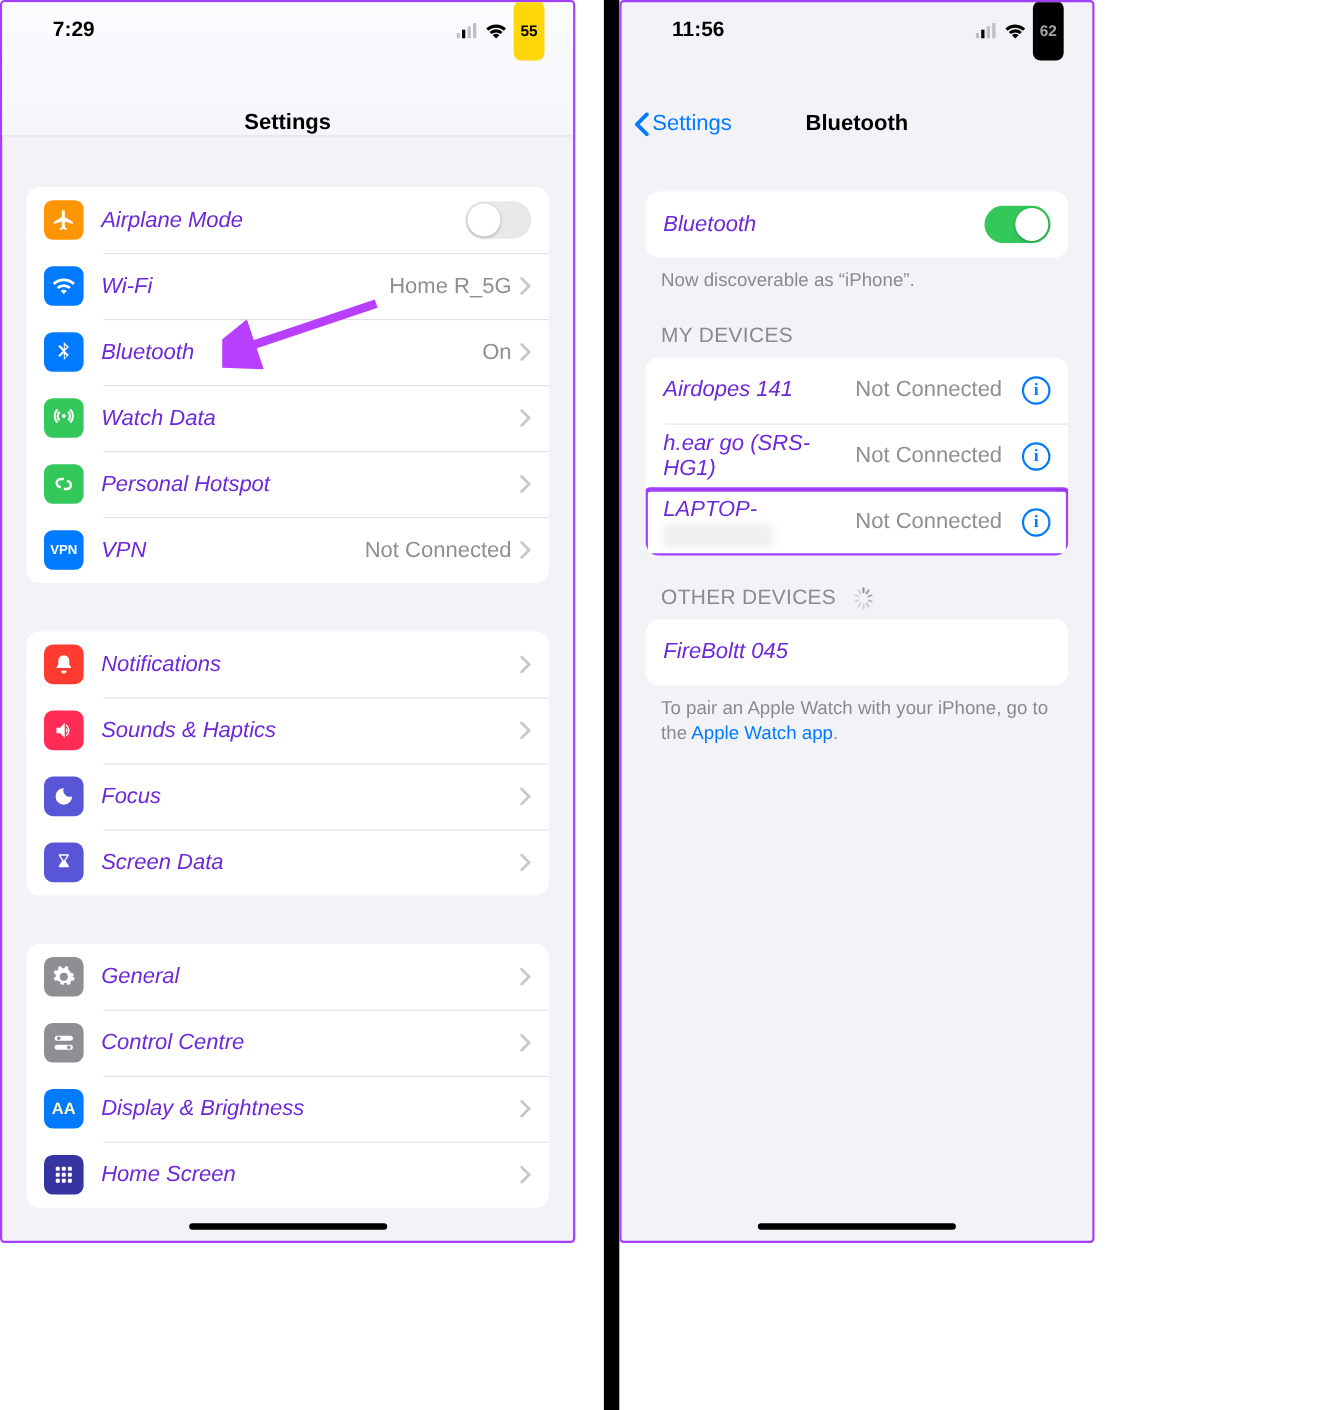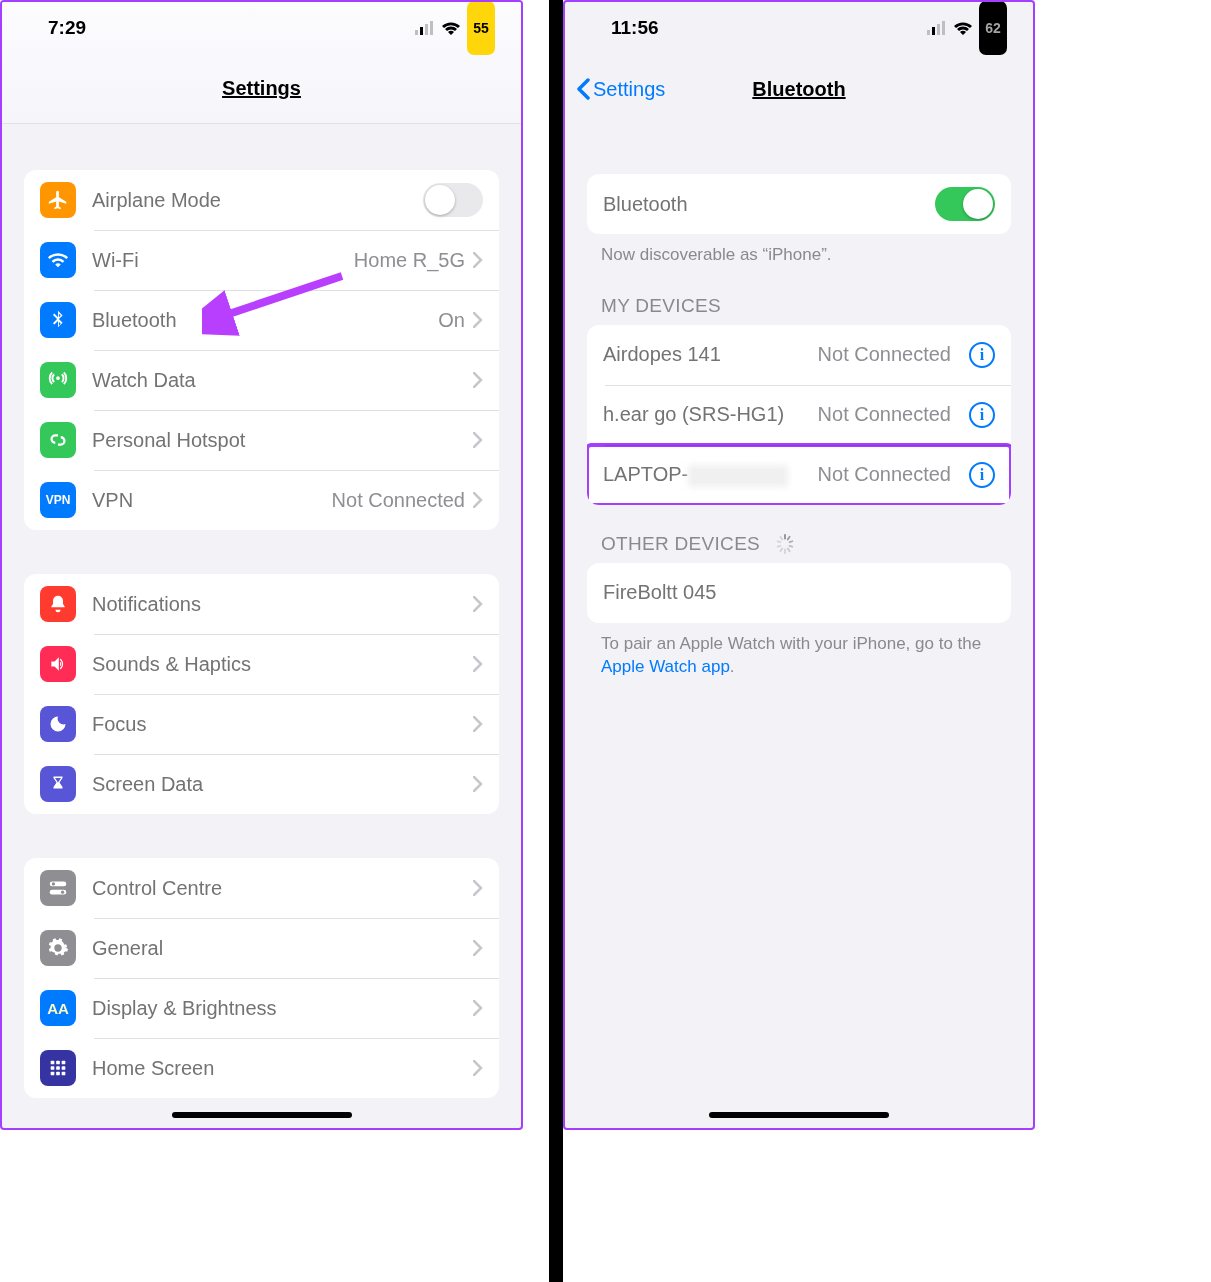--- a/index.html
+++ b/index.html
@@ -18,21 +18,21 @@
   .phone {
     position: relative;
     height: 1130px;
     background: #f3f2f7;
     border: 2px solid #a33fff;
     border-radius: 4px;
     overflow: hidden;
     flex-shrink: 0;
   }
   .phone-left { width: 523px; margin-right: 26px; }
-  .phone-right { width: 472px; }
+  .phone-right { width: 432px; }
   .divider {
     width: 14px;
     background: #000;
   }
   .status-bar {
     display: flex;
     justify-content: space-between;
     align-items: center;
     height: 52px;
     padding: 0 26px 0 46px;
@@ -55,25 +55,24 @@
     font-weight: 700;
     color: #000;
     min-width: 28px;
     text-align: center;
   }
   .batt-yellow { background: #ffd60a; }
   .batt-black { background: #000; color:#a3a3a3; }
   .nav-bar {
     height: 70px;
     display: flex;
-    align-items: center;
+    align-items: flex-end;
     justify-content: center;
     position: relative;
     border-bottom: 1px solid rgba(0,0,0,0.08);
-    text-decoration: underline;
   }
   .phone-right .nav-bar { border-bottom: none; }
   .nav-title {
     font-size: 20px;
     font-weight: 700;
     color: #000;
   }
   .nav-back {
     position: absolute;
     left: 10px;
@@ -118,22 +117,23 @@
     border-radius: 8px;
     display: flex;
     align-items: center;
     justify-content: center;
     margin-right: 16px;
     color: #fff;
     flex-shrink: 0;
   }
   .row-label {
     font-size: 20px;
-    color: #737373;
+    color: #6d28d9;
     flex: 1;
+    font-style: italic;
   }
   .row-value {
     font-size: 20px;
     color: #8e8e93;
     margin-right: 8px;
   }
   .chevron {
     color: #c7c7cc;
     flex-shrink:0;
   }
@@ -382,40 +382,40 @@
                 <path d="M1 1l7 7-7 7" stroke="#c7c7cc" stroke-width="2.5" fill="none" stroke-linecap="round"></path>
               </svg>
             </span>
         </div>
       </div>
 
       <div class="group">
         <div class="row">
           <div class="icon-box" style="background:#8e8e93">
             <svg width="22" height="22" viewBox="0 0 24 24" fill="#fff">
+                <path d="M12 8a4 4 0 1 0 0 8 4 4 0 0 0 0-8zm9 4l2 1-1 3-2-.5a9 9 0 0 1-1.7 1.7l.5 2-3 1-1-2h-2.4l-1 2-3-1 .5-2A9 9 0 0 1 5 15.5L3 16l-1-3 2-1v-2.4l-2-1 1-3 2 .5A9 9 0 0 1 6.7 4.4L6.2 2.4l3-1 1 2h2.4l1-2 3 1-.5 2A9 9 0 0 1 19 8.5l2-.5 1 3-2 1V12z"></path>
+              </svg>
+          </div>
+          <span class="row-label">General</span>
+          <span class="chevron">
+              <svg width="10" height="16" viewBox="0 0 10 16">
+                <path d="M1 1l7 7-7 7" stroke="#c7c7cc" stroke-width="2.5" fill="none" stroke-linecap="round"></path>
+              </svg>
+            </span>
+        </div>
+        <div class="row">
+          <div class="icon-box" style="background:#8e8e93">
+            <svg width="22" height="22" viewBox="0 0 24 24" fill="#fff">
                 <rect x="3" y="5" width="18" height="5" rx="2.5"></rect>
                 <circle cx="7" cy="7.5" r="1.8" fill="#8e8e93"></circle>
                 <rect x="3" y="14" width="18" height="5" rx="2.5"></rect>
                 <circle cx="17" cy="16.5" r="1.8" fill="#8e8e93"></circle>
               </svg>
           </div>
           <span class="row-label">Control Centre</span>
-          <span class="chevron">
-              <svg width="10" height="16" viewBox="0 0 10 16">
-                <path d="M1 1l7 7-7 7" stroke="#c7c7cc" stroke-width="2.5" fill="none" stroke-linecap="round"></path>
-              </svg>
-            </span>
-        </div>
-        <div class="row">
-          <div class="icon-box" style="background:#8e8e93">
-            <svg width="22" height="22" viewBox="0 0 24 24" fill="#fff">
-                <path d="M12 8a4 4 0 1 0 0 8 4 4 0 0 0 0-8zm9 4l2 1-1 3-2-.5a9 9 0 0 1-1.7 1.7l.5 2-3 1-1-2h-2.4l-1 2-3-1 .5-2A9 9 0 0 1 5 15.5L3 16l-1-3 2-1v-2.4l-2-1 1-3 2 .5A9 9 0 0 1 6.7 4.4L6.2 2.4l3-1 1 2h2.4l1-2 3 1-.5 2A9 9 0 0 1 19 8.5l2-.5 1 3-2 1V12z"></path>
-              </svg>
-          </div>
-          <span class="row-label">General</span>
           <span class="chevron">
               <svg width="10" height="16" viewBox="0 0 10 16">
                 <path d="M1 1l7 7-7 7" stroke="#c7c7cc" stroke-width="2.5" fill="none" stroke-linecap="round"></path>
               </svg>
             </span>
         </div>
         <div class="row">
           <div class="icon-box" style="background:#007aff">
             <span style="color:#fef9c3;font-weight:600;font-size:15px">AA</span>
           </div>

